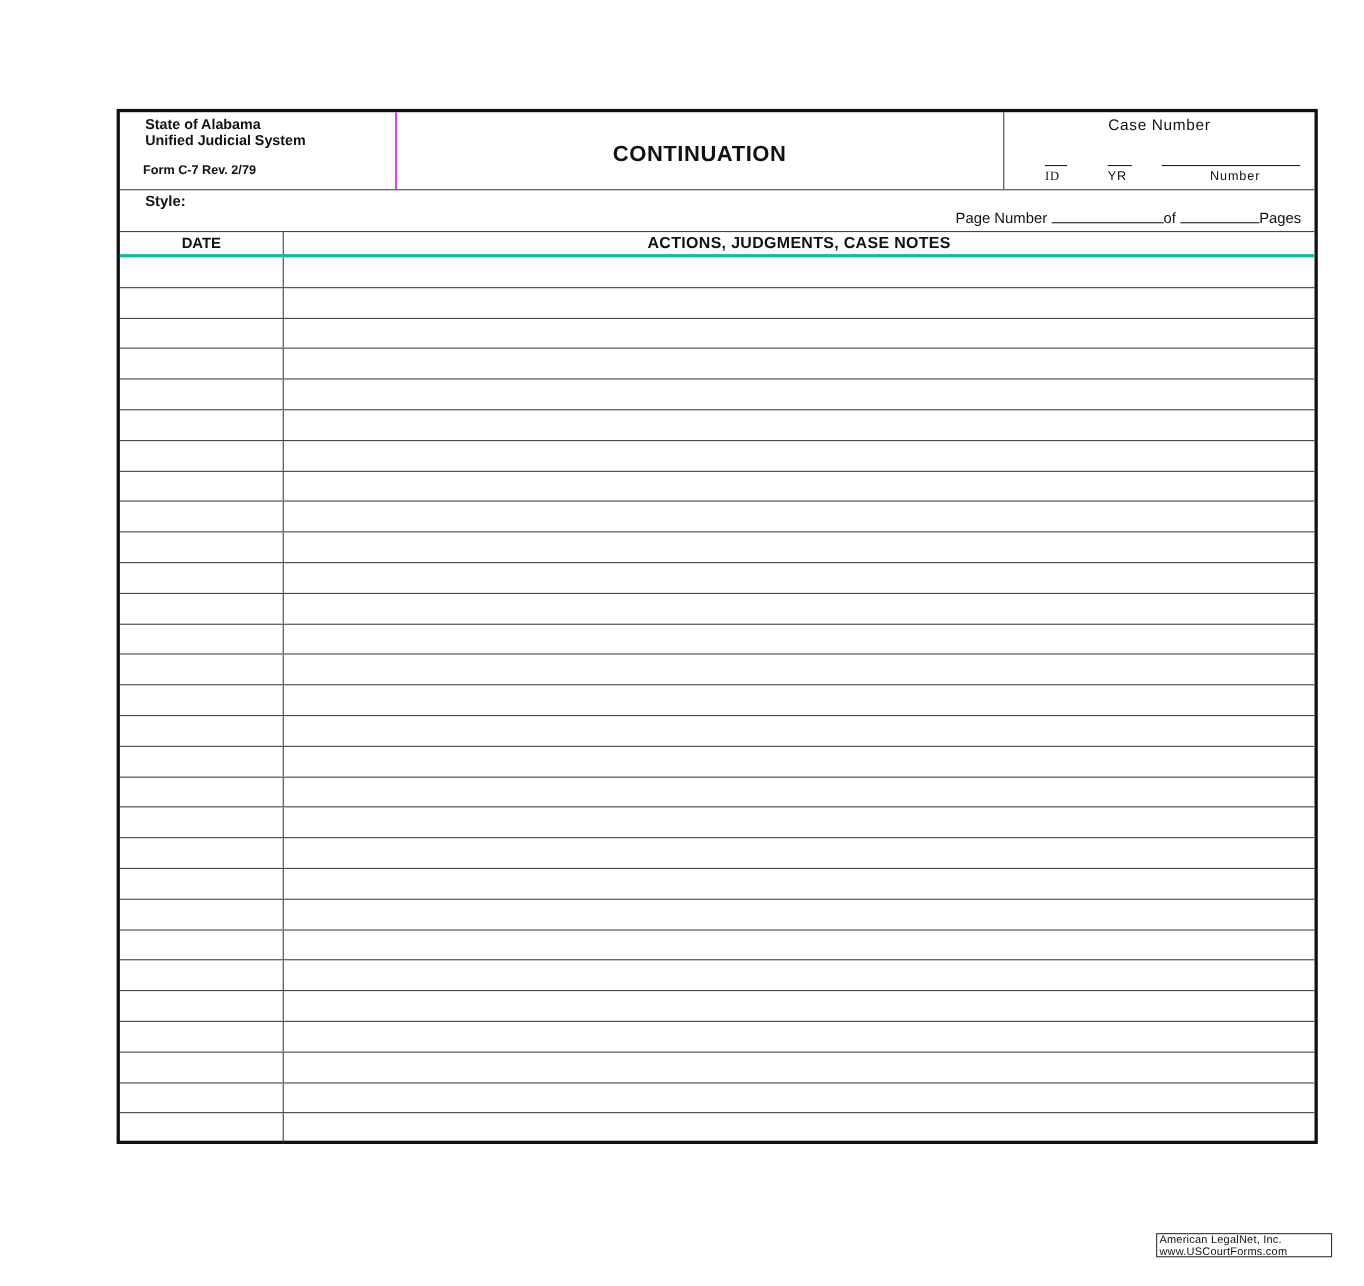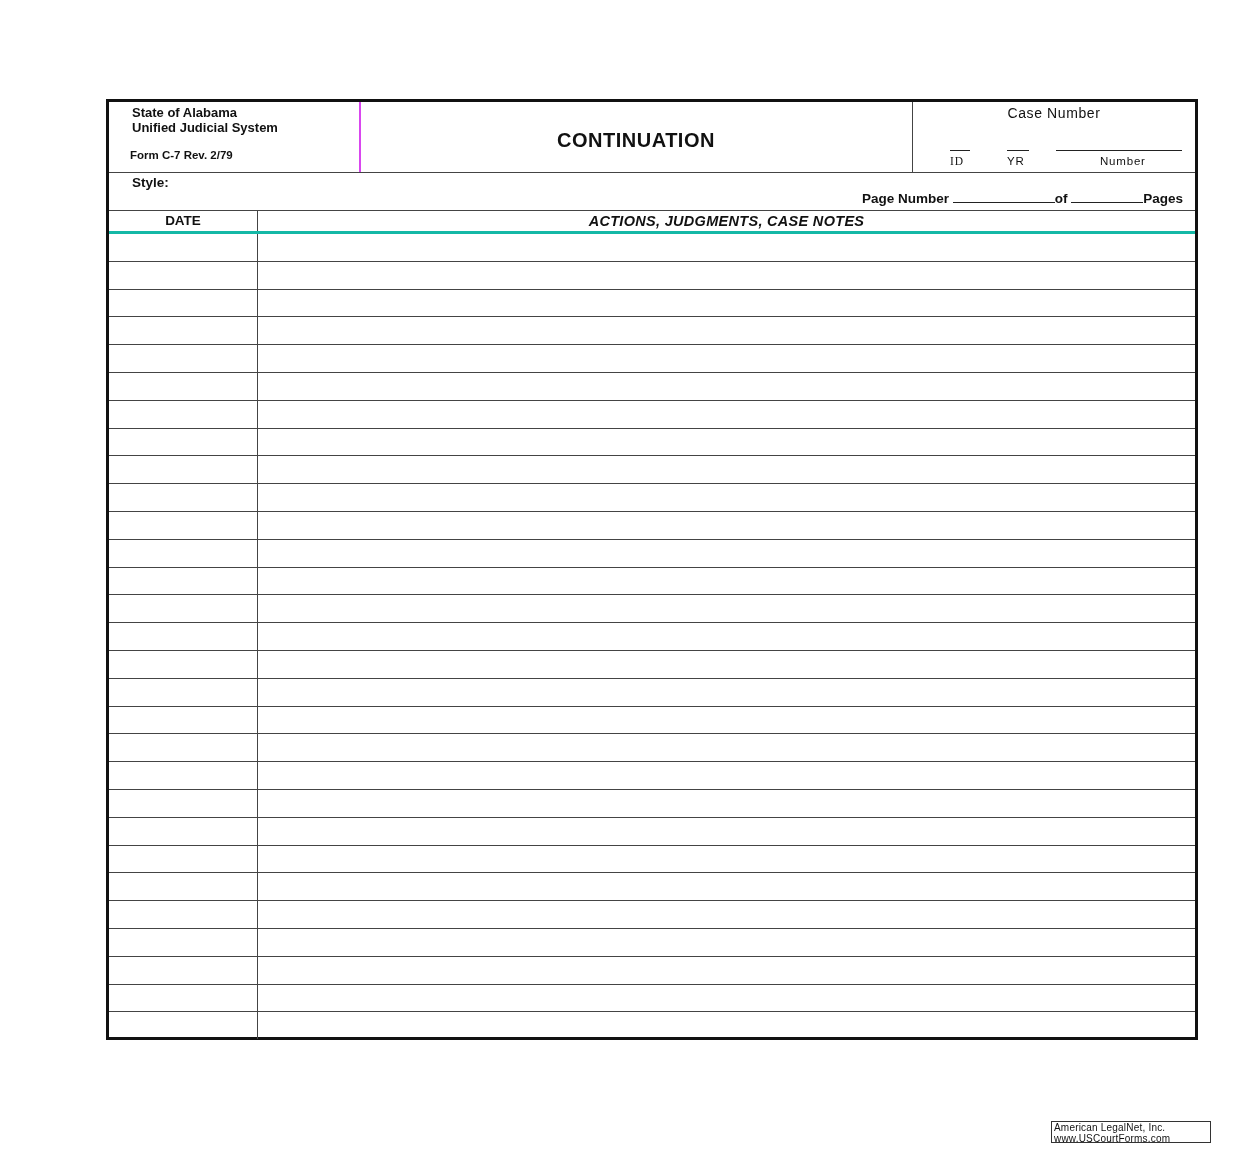--- a/index.html
+++ b/index.html
@@ -14,26 +14,26 @@
     .hdr-right { position: absolute; left: 804px; top: 0; width: 282px; height: 70px; }
     .state { position: absolute; left: 23px; top: 3px; font-size: 13px; font-weight: bold; line-height: 15px; }
     .formno { position: absolute; left: 21px; top: 47px; font-size: 11.5px; font-weight: bold; }
     .title1 { position: absolute; left: 0; width: 552px; top: 2px; text-align: center; font-size: 25px; font-weight: bold; letter-spacing: 0.5px; }
     .title2 { position: absolute; left: 0; width: 552px; top: 27px; text-align: center; font-size: 20px; font-weight: bold; letter-spacing: 0.5px; }
     .casenum-label { position: absolute; left: 0; width: 282px; top: 3px; text-align: center; font-size: 14px; letter-spacing: 0.6px; }
     .blank { position: absolute; border-bottom: 1px solid #222; height: 0; }
     .sub { position: absolute; font-size: 11.5px; letter-spacing: 0.8px; top: 53px; }
     .style-row { position: absolute; left: 0; top: 71px; width: 1086px; height: 37px; border-bottom: 1px solid #444; }
     .style-label { position: absolute; left: 23px; top: 2px; font-size: 13.5px; font-weight: bold; }
-    .pagenum { position: absolute; right: 12px; top: 18px; font-size: 13.5px; font-weight: bold; white-space: nowrap; }
+    .pagenum { position: absolute; right: 12px; top: 18px; font-size: 13.5px; font-weight: normal; white-space: nowrap; }
     .pagenum .ul { display: inline-block; border-bottom: 1px solid #222; height: 11px; vertical-align: baseline; }
     .table { position: absolute; left: 0; top: 109px; width: 1086px; }
     .thead { position: relative; height: 20px; border-bottom: 3px solid #14b8a6; }
     .th-date { position: absolute; left: 0; top: 0; width: 148px; height: 20px; border-right: 1px solid #444; text-align: center; font-size: 13.5px; font-weight: bold; line-height: 20px; }
-    .th-notes { position: absolute; left: 149px; top: 0; width: 937px; height: 20px; text-align: center; font-size: 14.5px; font-weight: bold; line-height: 21px; letter-spacing: 0.3px; font-style: italic; }
+    .th-notes { position: absolute; left: 149px; top: 0; width: 937px; height: 20px; text-align: center; font-size: 14.5px; font-weight: bold; line-height: 21px; letter-spacing: 0.3px; }
     .row { position: relative; height: 26.8px; border-bottom: 1px solid #444; }
     .row:last-child { border-bottom: none; }
     .cell-date { position: absolute; left: 0; top: 0; width: 148px; height: 100%; border-right: 1px solid #444; }
     .cell-notes { position: absolute; left: 149px; top: 0; right: 0; height: 100%; }
     .footer-badge {
       position: absolute; left: 1051px; top: 1121px; width: 160px; height: 22px;
       border: 1px solid #333; font-size: 10px; line-height: 10.5px; padding: 1px 4px 0 2px; box-sizing: border-box; letter-spacing: 0.2px;
     }
   </style>
 </head>

